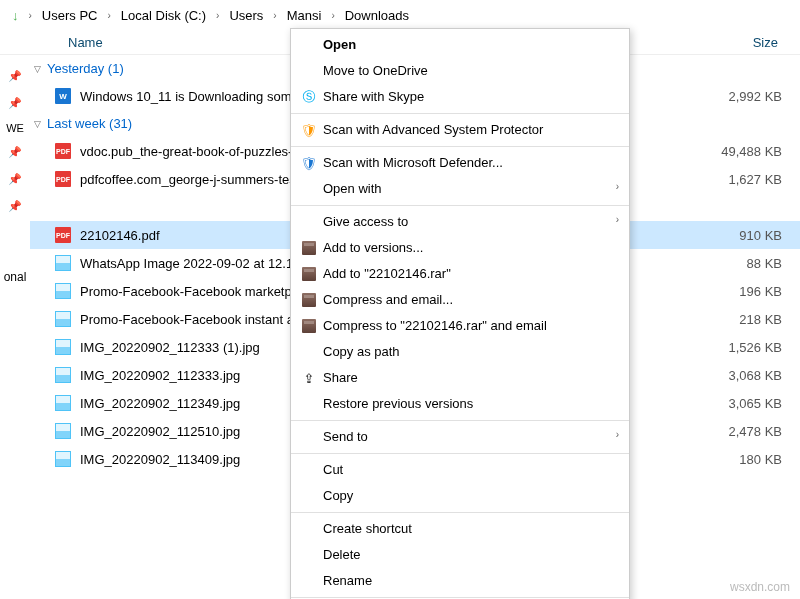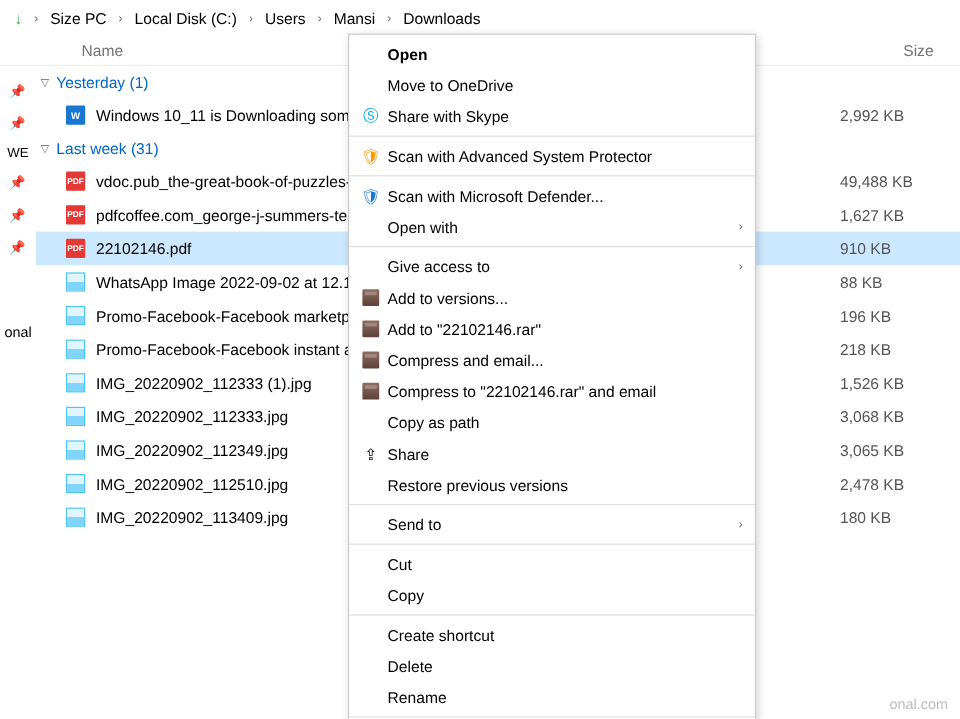--- a/index.html
+++ b/index.html
@@ -1,61 +1,61 @@
 <!DOCTYPE html>
 <html><head>
 <meta charset="utf-8">
 <style>
 * { margin: 0; padding: 0; box-sizing: border-box; font-family: 'Segoe UI', Arial, sans-serif; }
 body { background: #fff; font-size: 13px; color: #000; width: 800px; height: 599px; overflow: hidden; position: relative; }
 .breadcrumb { display: flex; align-items: center; padding: 8px 12px; gap: 4px; }
 .breadcrumb .dl-icon { color: #4CAF50; }
 .breadcrumb .chev { color: #666; font-size: 10px; margin: 0 6px; }
 .breadcrumb .crumb { color: #000; cursor: pointer; }
-.columns { display: flex; padding: 4px 0 4px 30px; color: #737373; border-bottom: 1px solid #eee; }
+.columns { display: flex; padding: 4px 0 4px 30px; color: #0c4a6e; border-bottom: 1px solid #eee; }
 .col-pin { width: 30px; }
 .col-name { flex: 1; padding-left: 8px; }
 .col-size { width: 100px; text-align: right; padding-right: 22px; }
 .content { display: flex; }
 .pin-strip { width: 30px; display: flex; flex-direction: column; align-items: center; padding-top: 8px; }
 .pin { color: #888; font-size: 11px; margin: 7px 0; }
 .tag-WE { font-size: 11px; color: #000; margin: 5px 0; }
 .tag-onal { font-size: 12px; color: #000; margin-top: 10px; white-space: nowrap; overflow: hidden; }
 .list { flex: 1; }
 .group { display: flex; align-items: center; color: #0066cc; padding: 6px 4px; cursor: pointer; }
 .group .tw { font-size: 9px; margin-right: 6px; color: #666; }
 .row { display: flex; align-items: center; padding: 5px 0 5px 24px; }
-.row.selected { background: #cce8ff; }
+.row.selected { background: #cce8ff; margin-top: 28px; }
 .row .icon { width: 18px; height: 18px; margin-right: 8px; display: flex; align-items: center; justify-content: center; font-size: 14px; }
 .row .name { flex: 1; color: #000; white-space: nowrap; overflow: hidden; }
-.row .size { width: 100px; text-align: left; color: #555; padding-right: 38px; }
+.row .size { width: 100px; text-align: right; color: #555; padding-right: 18px; }
 .pdf-i { background: #e53935; color: #fff; font-size: 7px; font-weight: bold; border-radius: 1px; width: 16px; height: 16px; display:flex; align-items:center; justify-content:center; }
 .word-i { background: #1976d2; color: #fff; font-size: 8px; font-weight: bold; border-radius: 1px; width: 16px; height: 16px; display:flex; align-items:center; justify-content:center; }
 .pic-i { border: 1px solid #4fc3f7; width: 16px; height: 16px; position: relative; background: linear-gradient(to top, #81d4fa 50%, #e1f5fe 50%); }
 .ctx { position: absolute; left: 290px; top: 28px; width: 340px; background: #fff; border: 1px solid #ccc; box-shadow: 2px 2px 8px rgba(0,0,0,0.2); padding: 3px 0; }
-.ctx-item { display: flex; align-items: center; padding: 5px 10px 5px 8px; cursor: default; }
+.ctx-item { display: flex; padding: 5px 10px 5px 8px; cursor: default; }
 .ctx-item.bold { font-weight: 600; }
 .ctx-item .ci-icon { width: 20px; height: 16px; margin-right: 4px; display: flex; align-items: center; justify-content: center; font-size: 13px; }
 .ctx-item .ci-label { flex: 1; }
 .ctx-item .ci-arrow { color: #666; font-size: 10px; }
 .ctx-sep { height: 1px; background: #e0e0e0; margin: 3px 0; }
 .skype { color: #00aff0; }
 .shield-o { color: #ff9800; }
 .shield-b { color: #1976d2; }
 .rar { background: linear-gradient(#8d6e63, #5d4037); width: 14px; height: 14px; border-radius: 1px; position: relative; }
 .rar:before { content: ''; position: absolute; top: 2px; left: 2px; width: 10px; height: 3px; background: #a1887f; }
 .watermark { position: absolute; bottom: 5px; right: 10px; color: #bbb; font-size: 12px; }
 </style>
 </head>
 <body>
 
 <div class="breadcrumb">
   <span class="dl-icon">↓</span>
   <span class="chev">›</span>
-  <span class="crumb">Size PC</span>
+  <span class="crumb">Users PC</span>
   <span class="chev">›</span>
   <span class="crumb">Local Disk (C:)</span>
   <span class="chev">›</span>
   <span class="crumb">Users</span>
   <span class="chev">›</span>
   <span class="crumb">Mansi</span>
   <span class="chev">›</span>
   <span class="crumb">Downloads</span>
 </div>
 
@@ -274,13 +274,13 @@
       <span class="ci-icon"></span>
       <span class="ci-label">Delete</span>
     </div>
     <div class="ctx-item">
       <span class="ci-icon"></span>
       <span class="ci-label">Rename</span>
     </div>
     <div class="ctx-sep"></div>
   </div>
 
-<div class="watermark">onal.com</div>
+<div class="watermark">wsxdn.com</div>
 
 </body></html>

